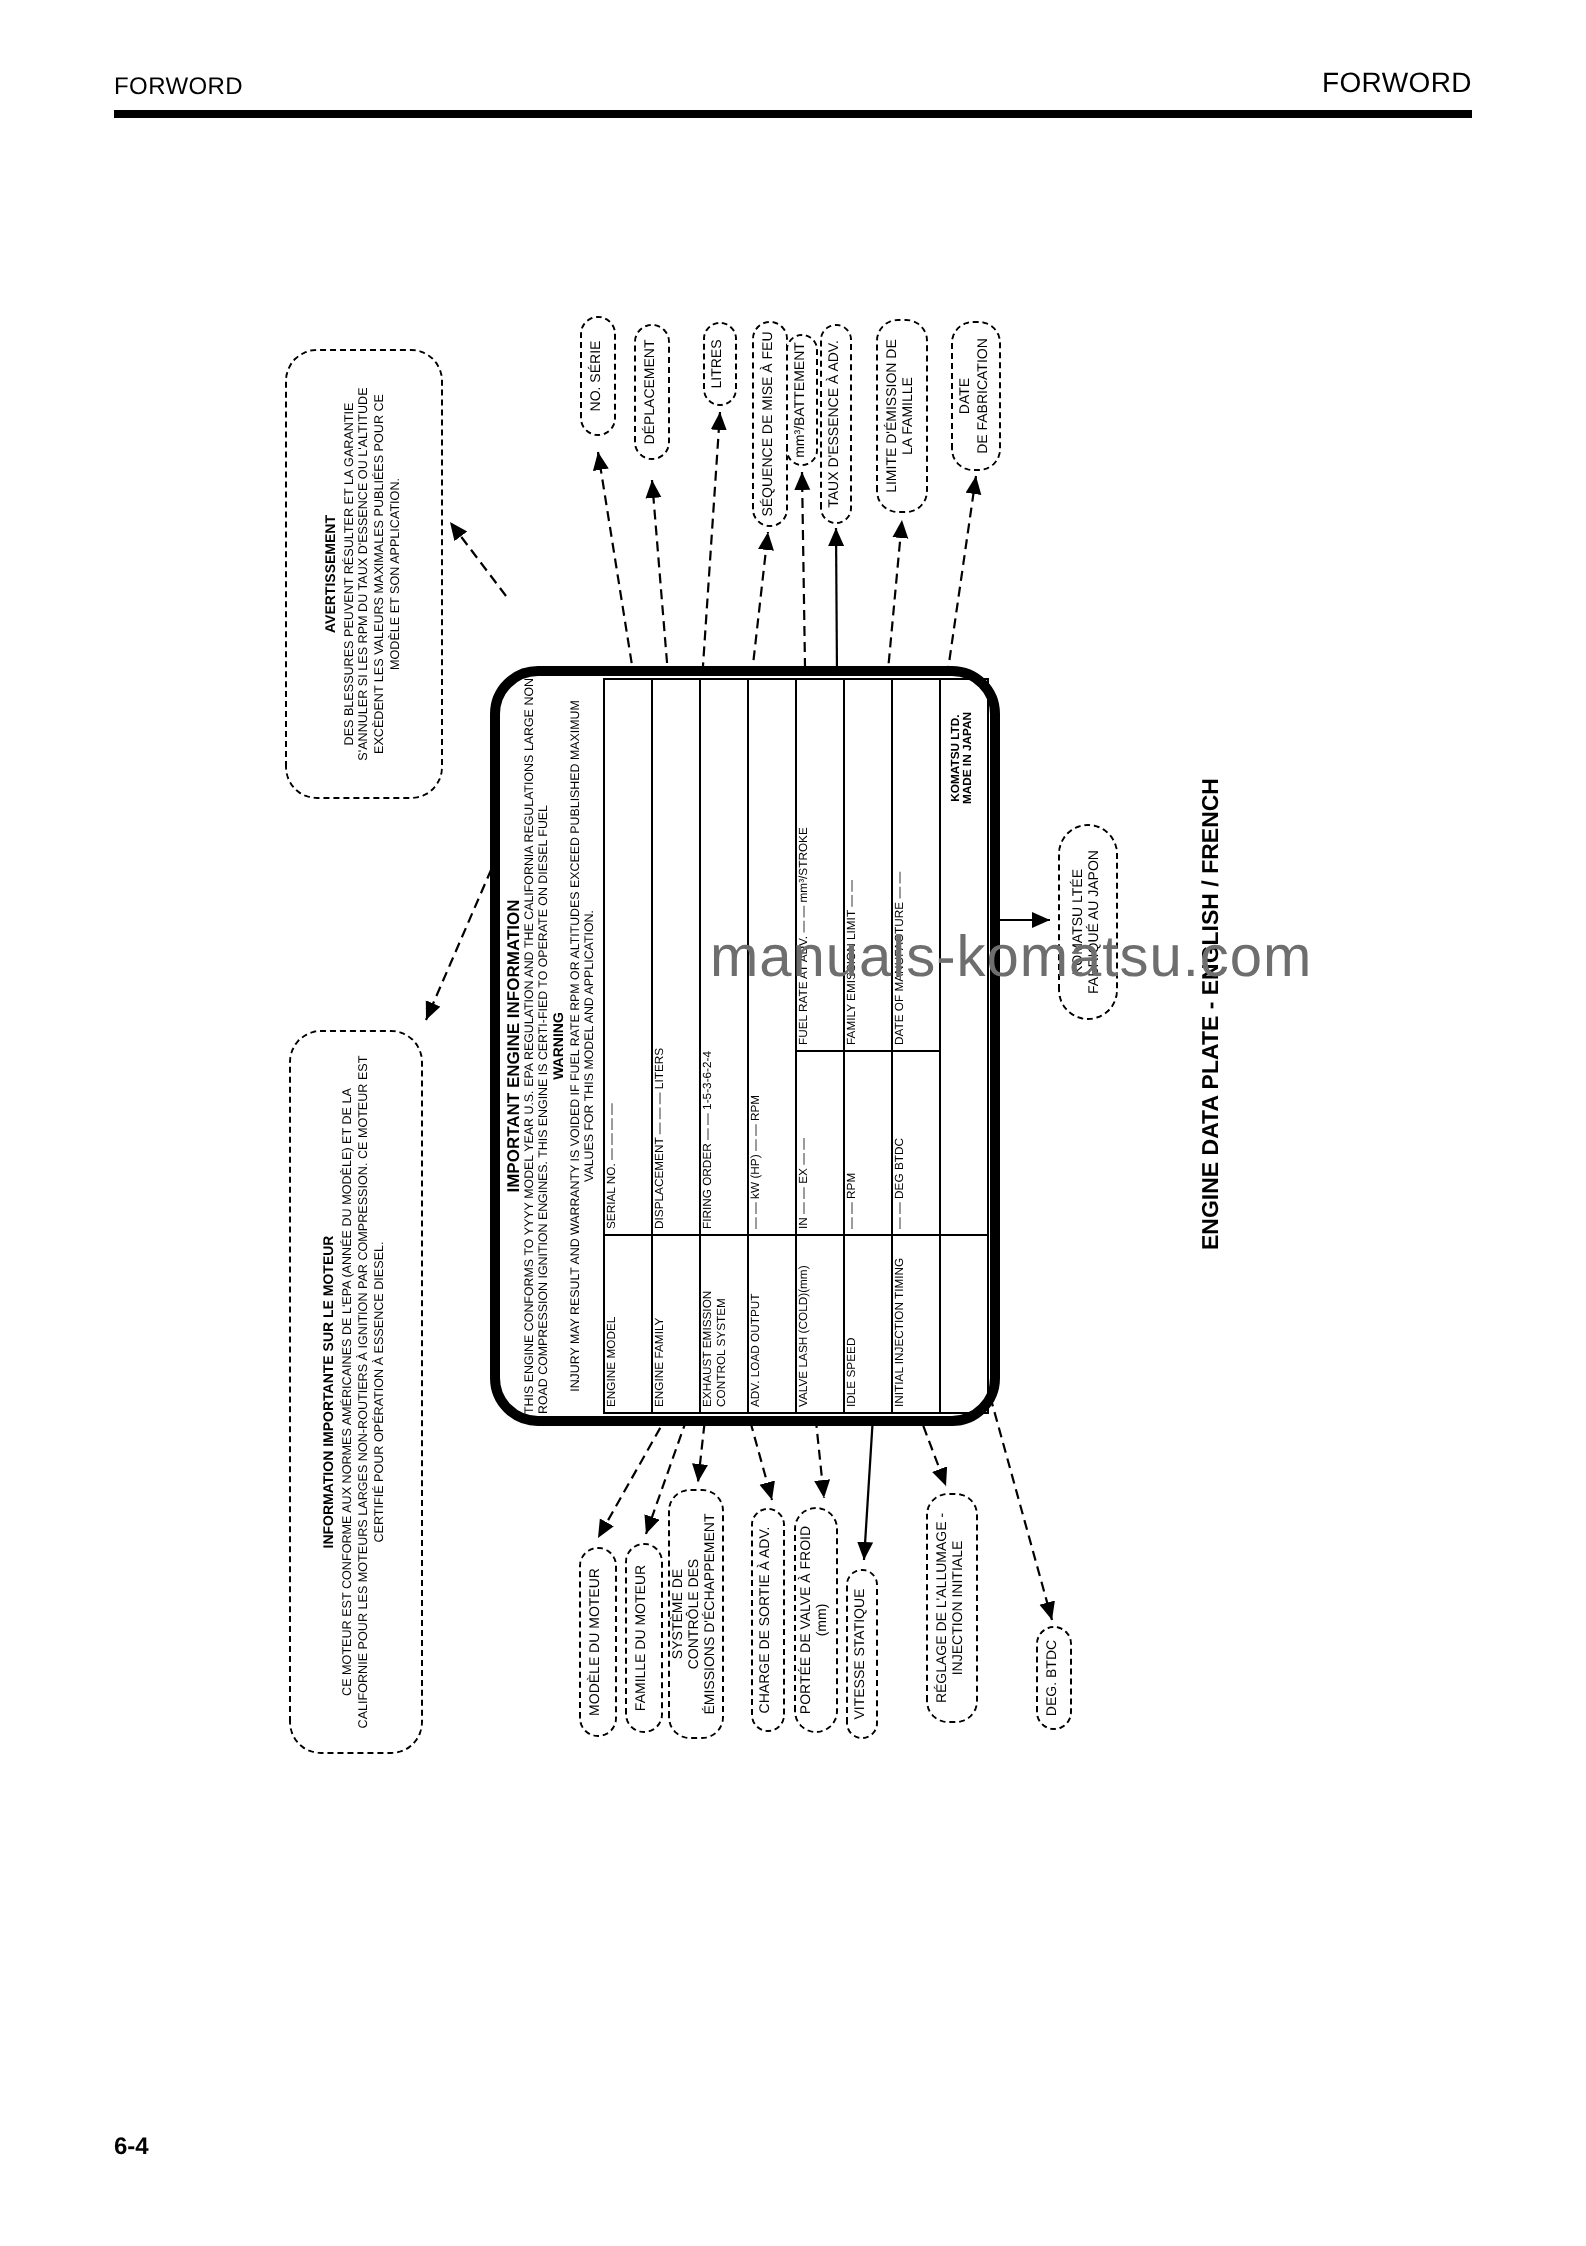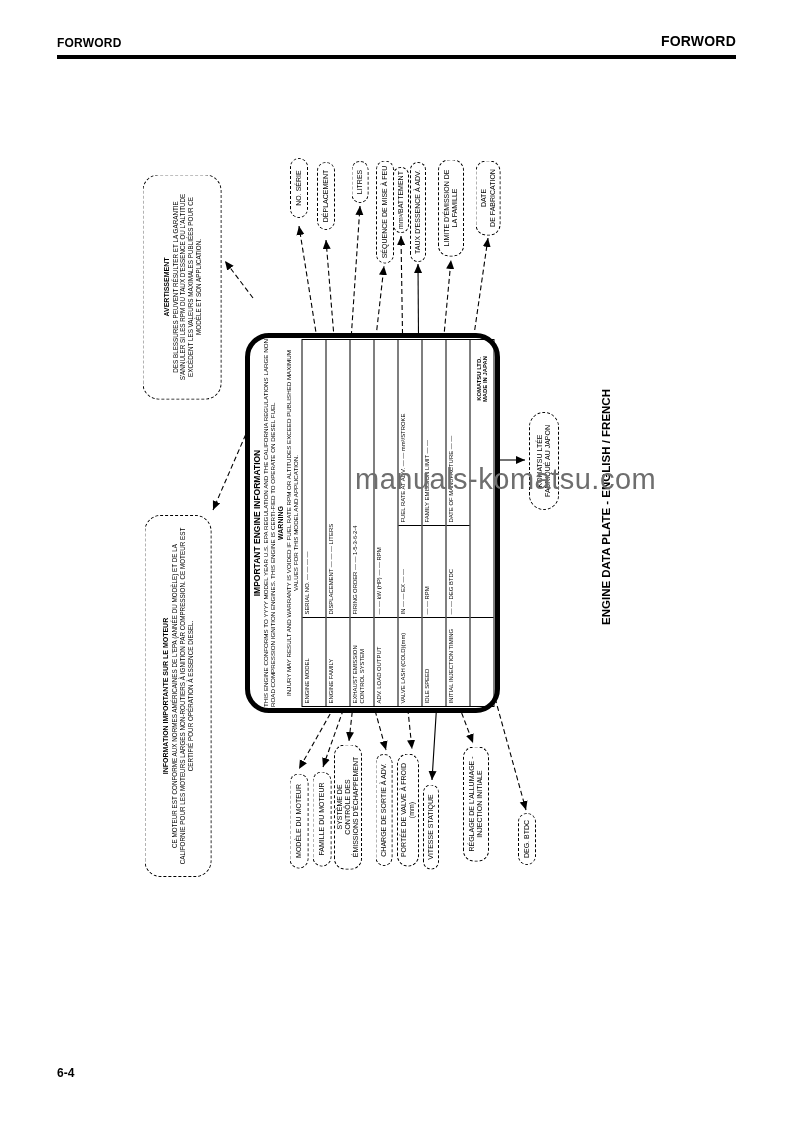--- a/index.html
+++ b/index.html
@@ -1,21 +1,21 @@
 <!DOCTYPE html>
 <html><head>
 <meta charset="utf-8">
 <style>
   html,body { margin:0; padding:0; background:#d9d9d9; }
   .page {
     position:relative; width:793px; height:1123px; margin:0 auto;
     background:#ffffff; color:#000;
     font-family:"Liberation Sans", sans-serif; overflow:hidden;
   }
-  .hdr { position:absolute; font-weight:bold; font-size:12px; letter-spacing:0.2px; }
+  .hdr { position:absolute; font-weight:normal; font-size:12px; letter-spacing:0.2px; }
   .hdr-right { font-size:14px; }
   .rule { position:absolute; left:57px; top:55px; width:679px; height:4px; background:#000; }
   .pagenum { position:absolute; left:57px; top:1066px; font-size:12px; font-weight:bold; }
 
   .arrows { position:absolute; left:0; top:0; z-index:1; }
   .arrows line { stroke:#000; stroke-width:1.1; }
   .arrows line.dash { stroke-dasharray:5 3; }
 
   
   .rot { position:absolute; transform:translate(-50%,-50%) rotate(-90deg); }

